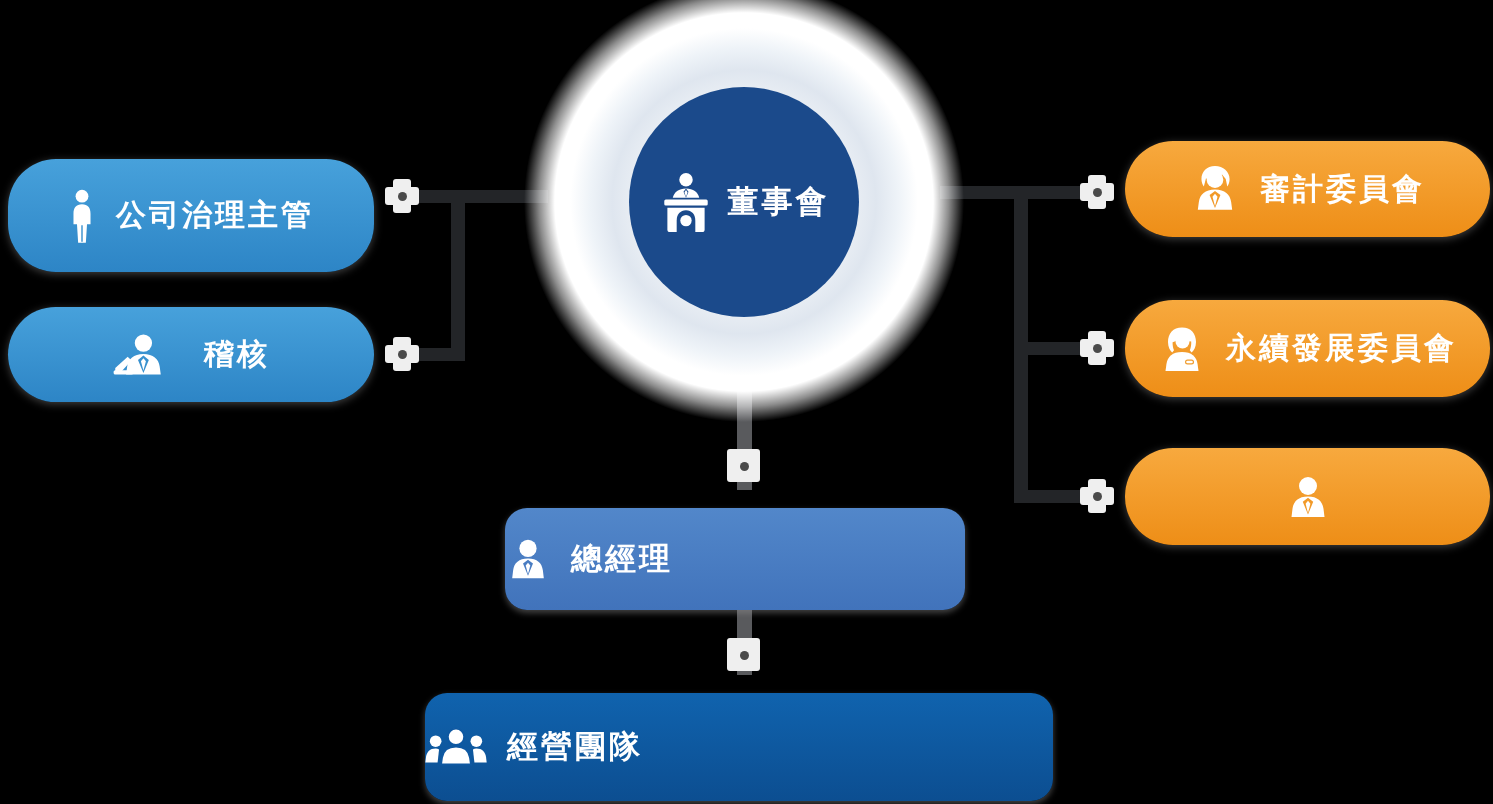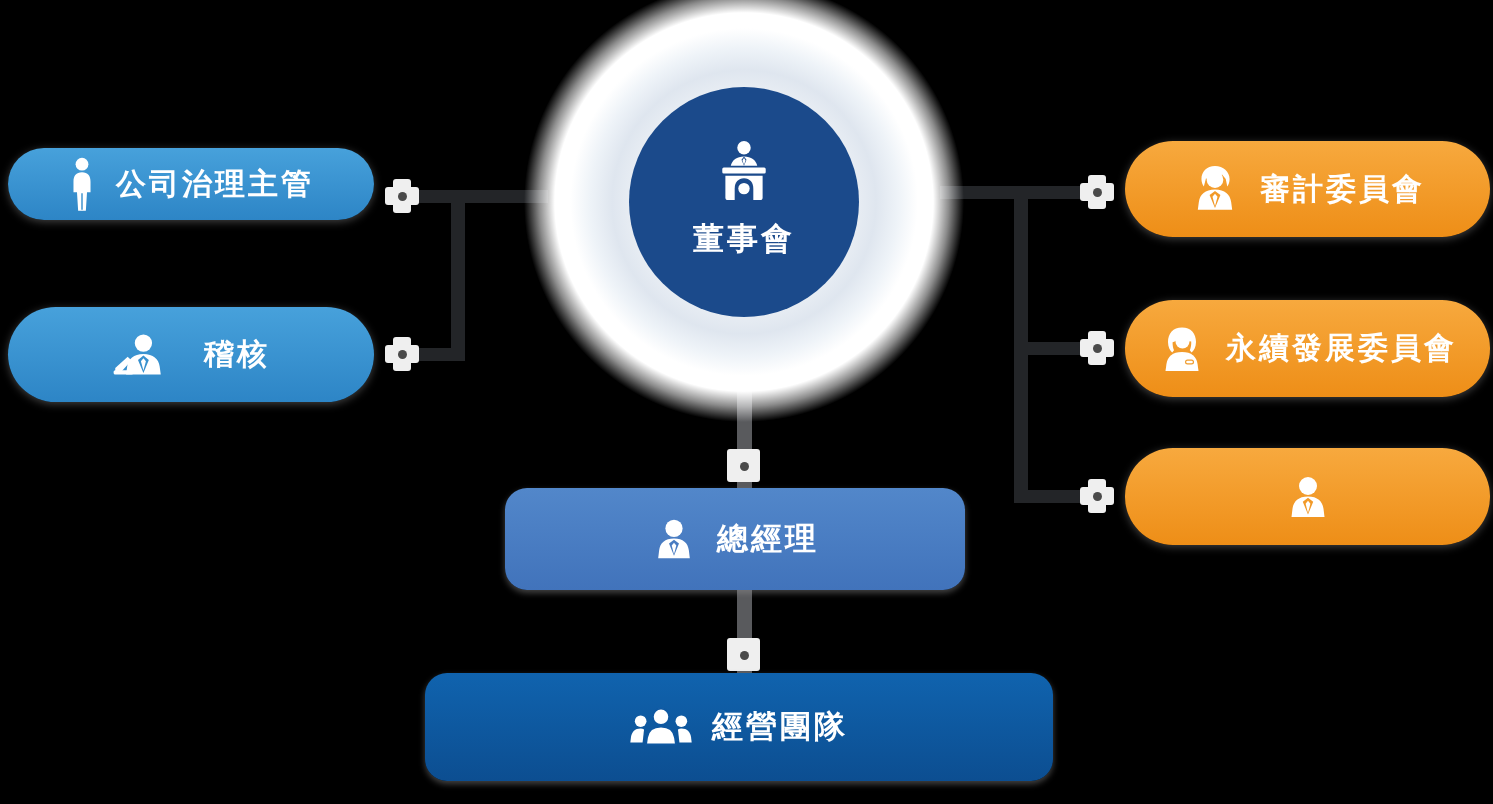--- a/index.html
+++ b/index.html
@@ -22,38 +22,39 @@
   
   .glow{
     position:absolute;left:524px;top:-18px;width:440px;height:440px;border-radius:50%;z-index:2;
     background:radial-gradient(closest-side circle,
       #ffffff 0%, #e9eef4 50%, #dfe6ef 60%, #eef3f8 70%, #ffffff 79%, #ffffff 86%,
       rgba(255,255,255,0.55) 93%, rgba(255,255,255,0) 100%);
   }
   .chairman{
     position:absolute;left:629px;top:87px;width:230px;height:230px;border-radius:50%;z-index:3;
     background:var(--circle-blue,#1b4a8b);
-    display:flex;align-items:center;justify-content:center;gap:15px;flex-direction:column;
+    display:flex;align-items:center;justify-content:center;gap:15px;
   }
   .chairman .title{color:var(--text,#fff);font-size:31px;font-weight:bold;letter-spacing:3px;line-height:1.55;}
   .chairman .title div{white-space:nowrap;}
   
   .pill{
     position:absolute;z-index:4;border-radius:48px;
     display:flex;align-items:center;justify-content:center;gap:20px;
     box-shadow:0 2px 8px rgba(170,170,170,0.38);
   }
   .pill.blue{background:linear-gradient(180deg,var(--pill-blue-top,#47a1db),var(--pill-blue-bottom,#2d85c6));}
   .pill.orange{background:linear-gradient(180deg,var(--pill-orange-top,#f7a83c),var(--pill-orange-bottom,#ee8e17));}
   .pill .label,.box .label{color:var(--text,#fff);font-size:30px;font-weight:bold;letter-spacing:3px;white-space:nowrap;}
   
   .box{
     position:absolute;z-index:4;border-radius:22px;
-    display:flex;align-items:center;justify-content:center;gap:20px;
+    display:flex;align-items:center;gap:20px;
     box-shadow:0 3px 6px rgba(150,150,150,0.45);
+    margin-top:20px;
   }
   .box.gm{left:505px;top:488px;width:460px;height:102px;background:linear-gradient(180deg,var(--gm-top,#5287ca),var(--gm-bottom,#4173bb));}
   .box.team{left:425px;top:673px;width:628px;height:108px;background:linear-gradient(180deg,var(--team-top,#1063ae),var(--team-bottom,#0c4e91));}
   .box .label{font-size:31px;}
   .icon{display:flex;align-items:center;justify-content:center;}
   .icon svg{display:block;}
 </style>
 </head>
 <body>
 
@@ -115,21 +116,21 @@
         <path d="M8 34.5 h36 v21 a2.5 2.5 0 0 1 -2.5 2.5 h-31 a2.5 2.5 0 0 1 -2.5 -2.5 z"></path>
         <path d="M26 37 c-5.5 0-9 4-9 10 v11 h18 v-11 c0-6-3.5-10-9-10 z" fill="#1b4a8b"></path>
         <circle cx="26" cy="47" r="5.5"></circle>
       </svg>
     </span>
     <span class="title">
       <div>董事會</div>
     </span>
   </div>
 
-  <div class="pill blue" style="left:8px;top:148px;width:366px;height:72px;">
+  <div class="pill blue" style="left:8px;top:159px;width:366px;height:113px;">
     <span class="icon">
       <svg width="28" height="54" viewBox="0 0 24 46" fill="#ffffff">
         <circle cx="12" cy="6" r="5.5"></circle>
         <path fill-rule="evenodd" d="M12 13 c-5 0-7.3 3-7.3 8 v9 h3 l1 16 h6.6 l1-16 h3 v-9 c0-5-2.3-8-7.3-8 z M11.4 31 h1.2 v14 h-1.2 z"></path>
       </svg>
     </span>
     <span class="label">公司治理主管</span>
   </div>
 
   <div class="pill blue" style="left:8px;top:307px;width:366px;height:95px;gap:40px;">

